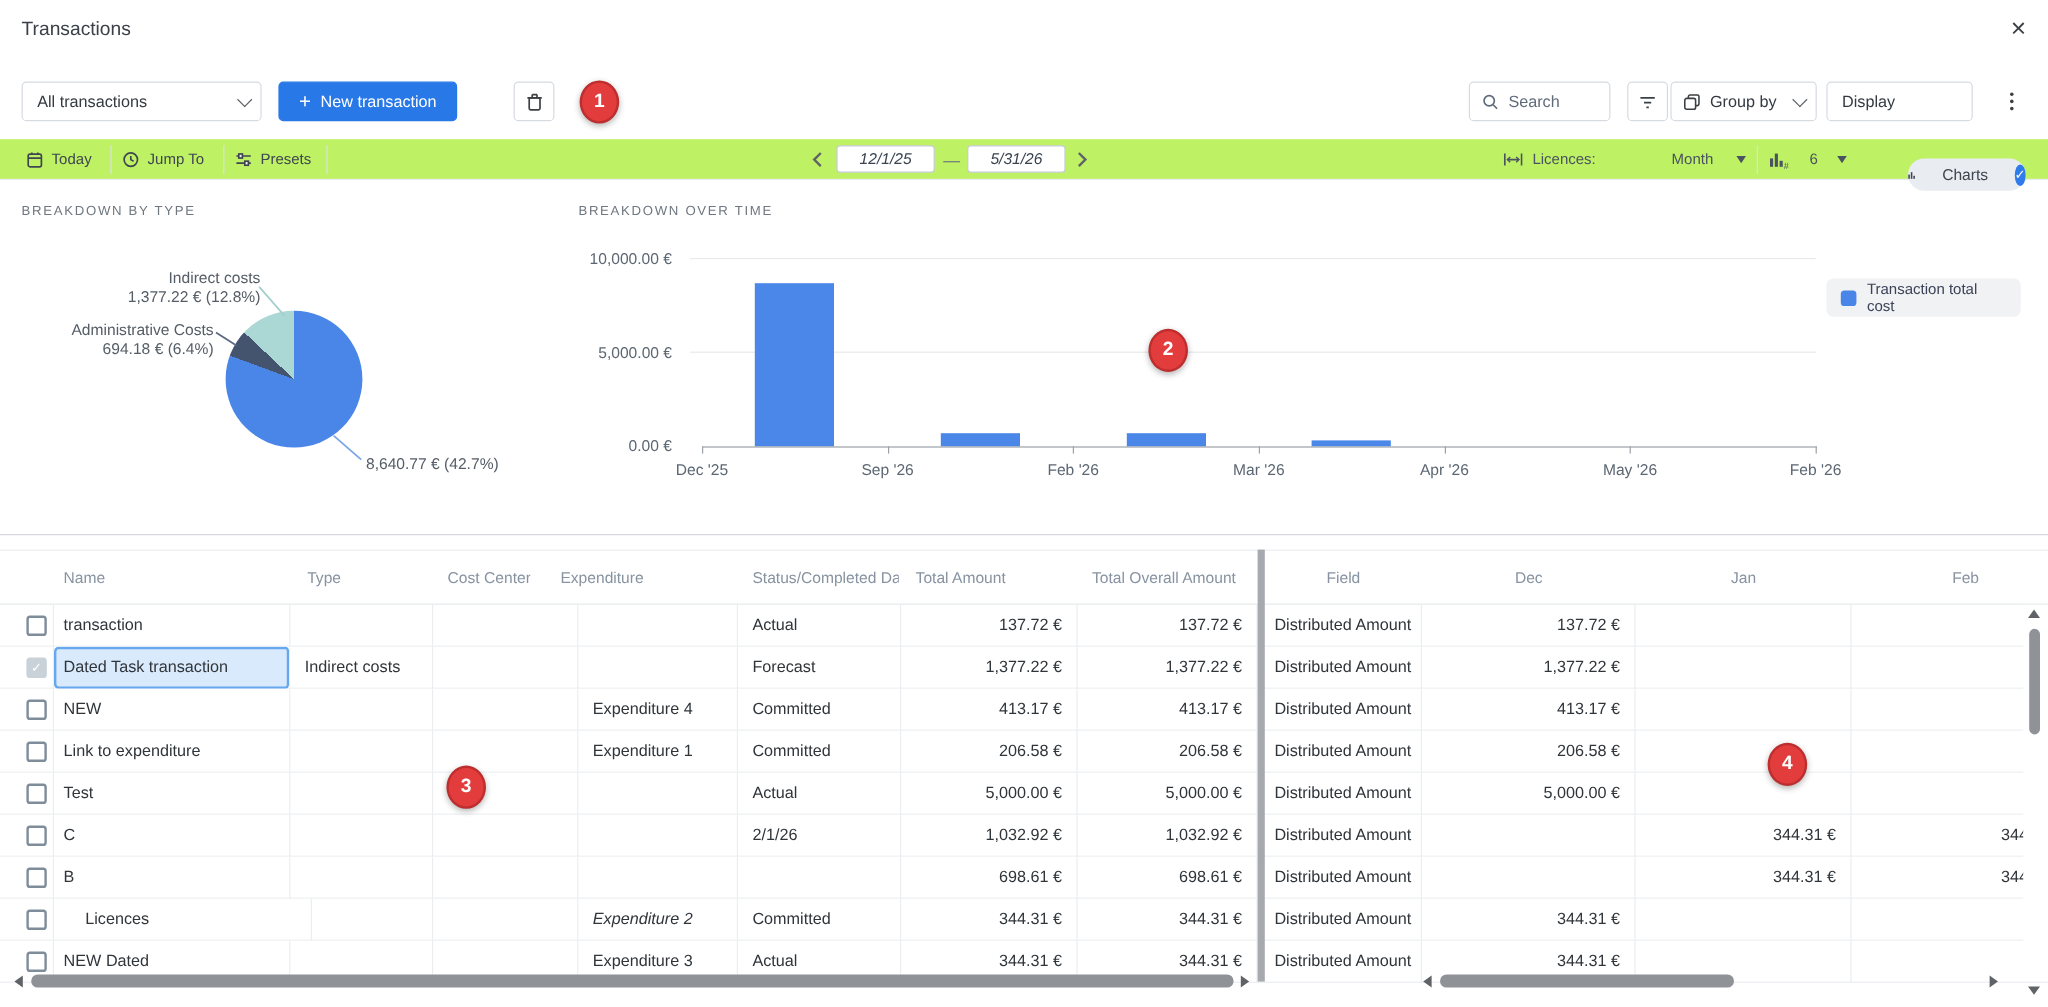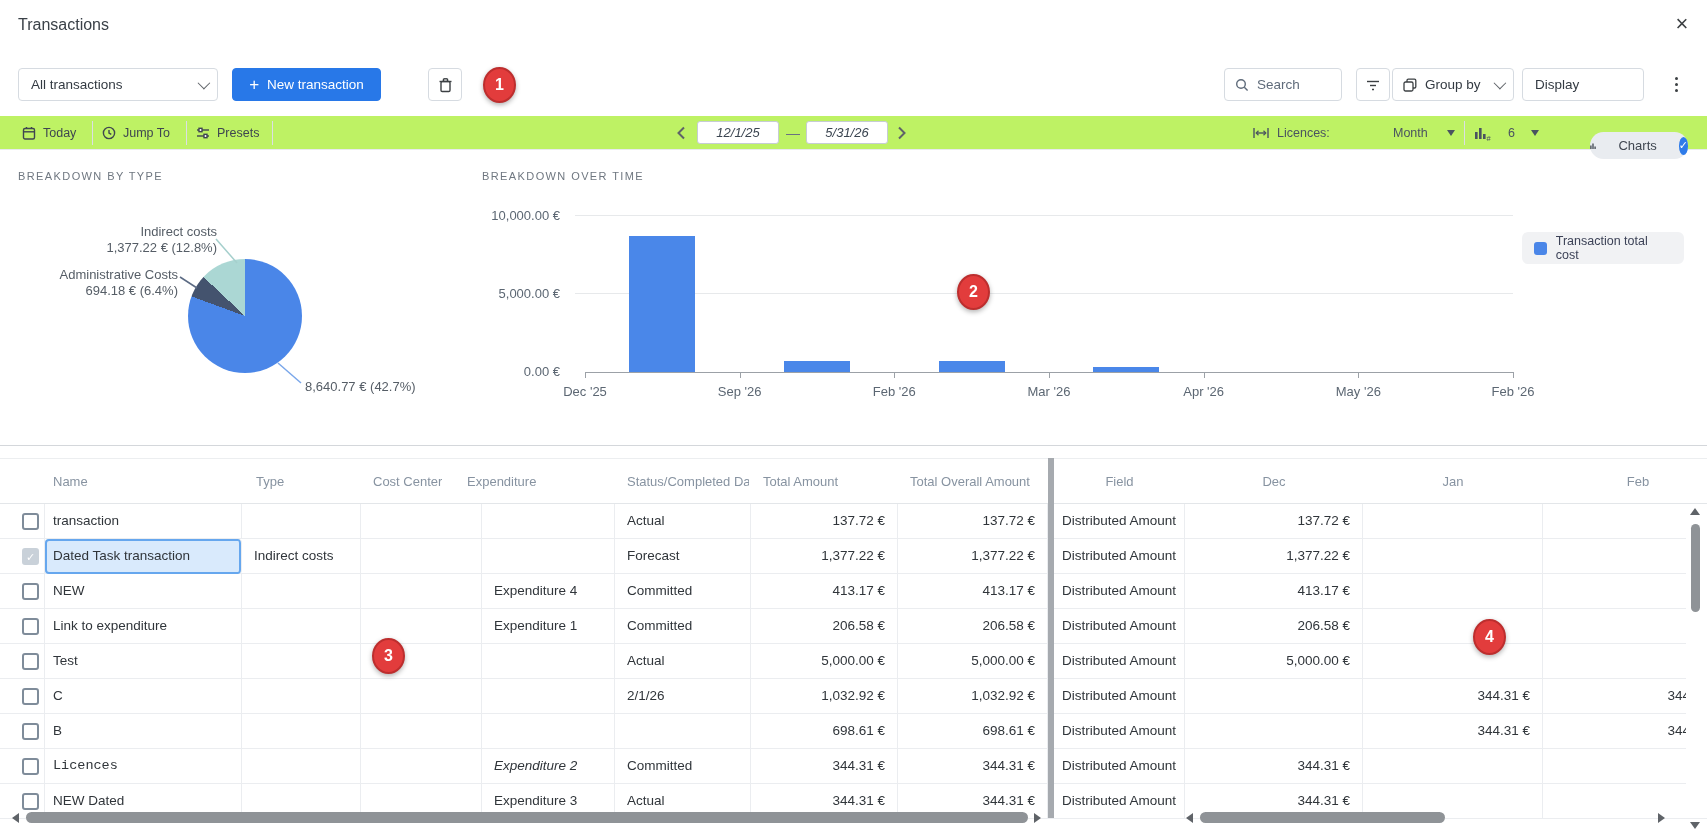--- a/index.html
+++ b/index.html
@@ -421,21 +421,21 @@
         <div class="cell num" style="left: 898px; width: 150px; padding: 0px 12px;">698.61 €</div>
         <div class="cell" style="left: 1054px; width: 131px; padding: 0px 8px;">Distributed Amount</div>
         <div class="cell num" style="left: 1185px; width: 178px; padding: 0px 12px;"></div>
         <div class="cell num" style="left: 1363px; width: 180px; padding: 0px 12px;">344.31 €</div>
         <div class="cell num" style="left: 1543px; width: 190px; padding: 0px 12px;">344.31 €</div>
       </div>
       <div class="trow" style="top: 749px;">
         <div class="cbcell">
           <div class="checkbox"></div>
         </div>
-        <div class="cell" style="left: 45px; width: 197px; padding: 0px 8px; font-family: Liberation Mono, monospace;">Licences</div>
+        <div class="cell" style="left: 63px; width: 197px; padding: 0px 8px;">Licences</div>
         <div class="cell" style="left: 242px; width: 119px; padding: 0px 12px;"></div>
         <div class="cell" style="left: 361px; width: 121px; padding: 0px 12px;"></div>
         <div class="cell" style="left: 482px; width: 133px; padding: 0px 12px; font-style: italic;">Expenditure 2</div>
         <div class="cell" style="left: 615px; width: 136px; padding: 0px 12px;">Committed</div>
         <div class="cell num" style="left: 751px; width: 147px; padding: 0px 12px;">344.31 €</div>
         <div class="cell num" style="left: 898px; width: 150px; padding: 0px 12px;">344.31 €</div>
         <div class="cell" style="left: 1054px; width: 131px; padding: 0px 8px;">Distributed Amount</div>
         <div class="cell num" style="left: 1185px; width: 178px; padding: 0px 12px;">344.31 €</div>
         <div class="cell num" style="left: 1363px; width: 180px; padding: 0px 12px;"></div>
         <div class="cell num" style="left: 1543px; width: 190px; padding: 0px 12px;"></div>

